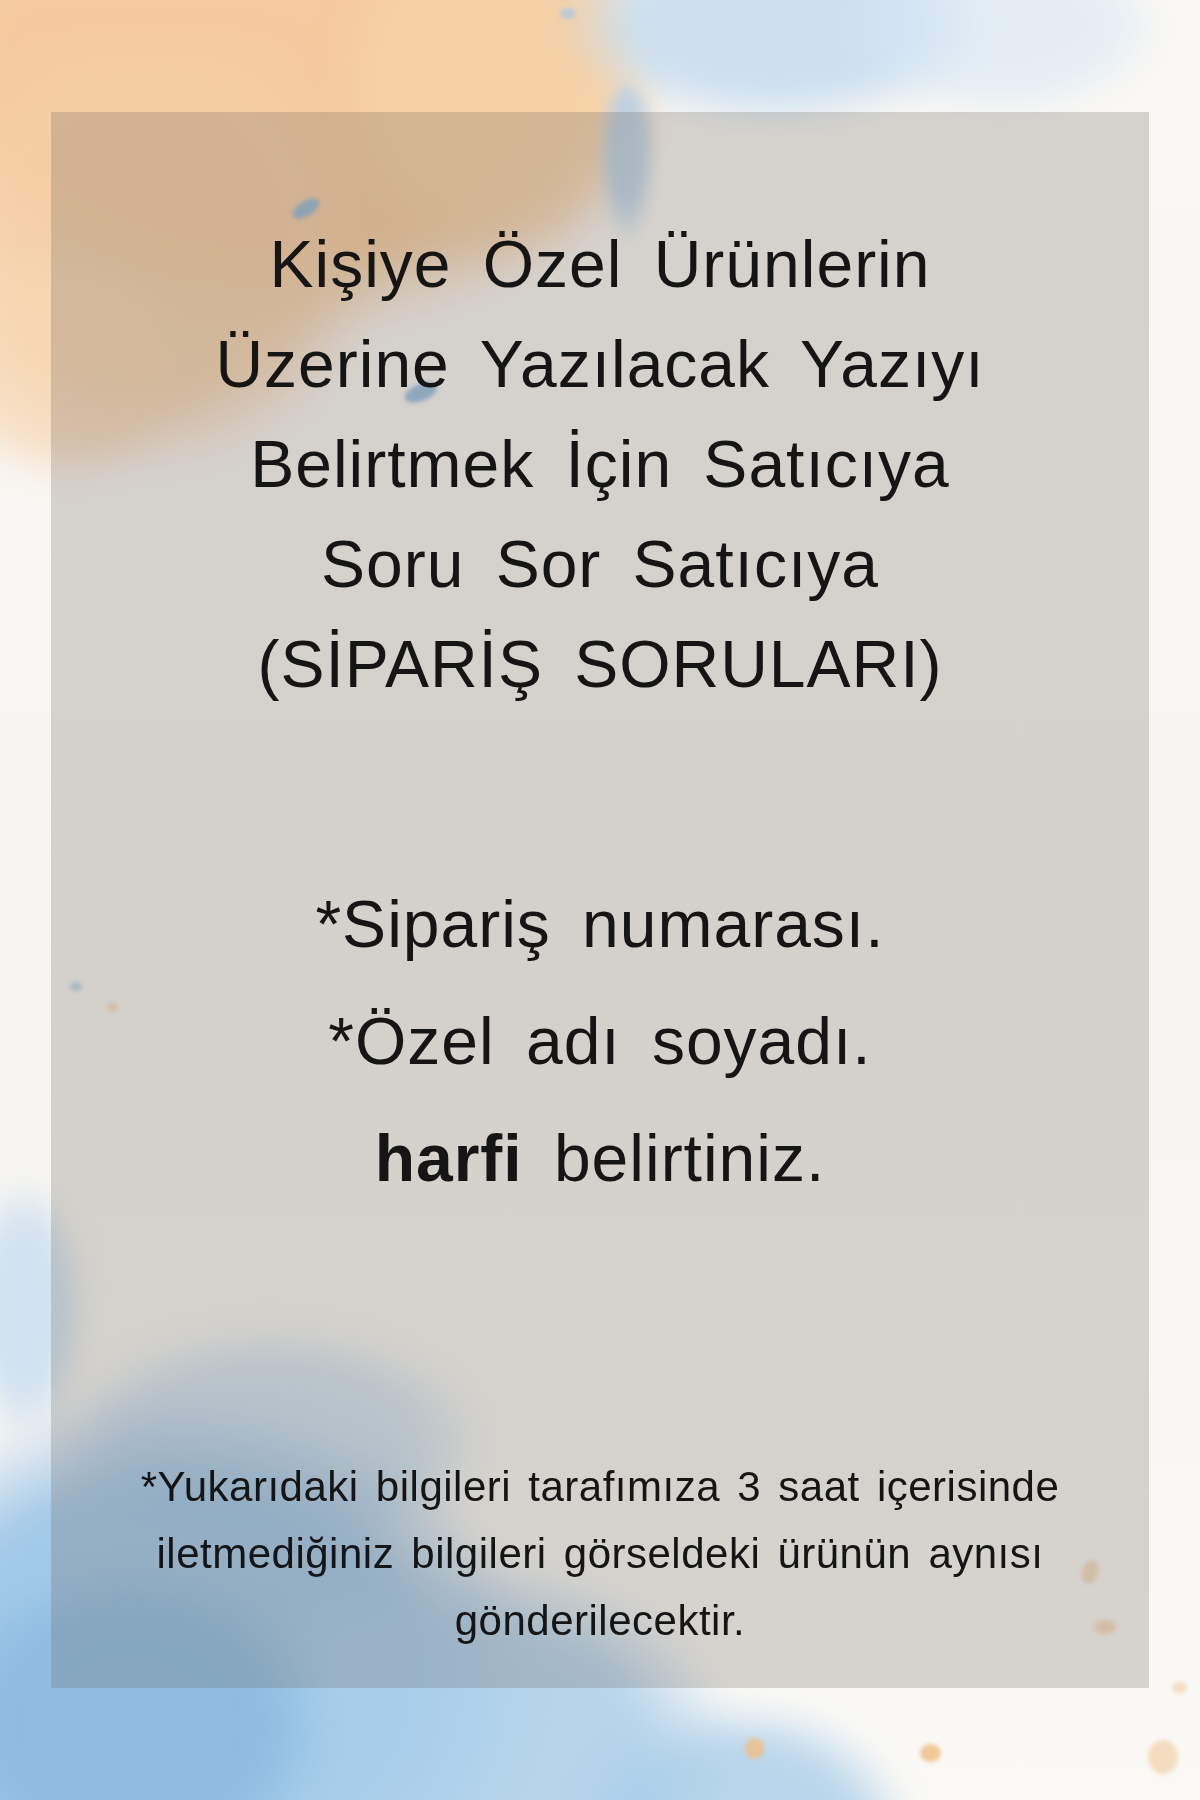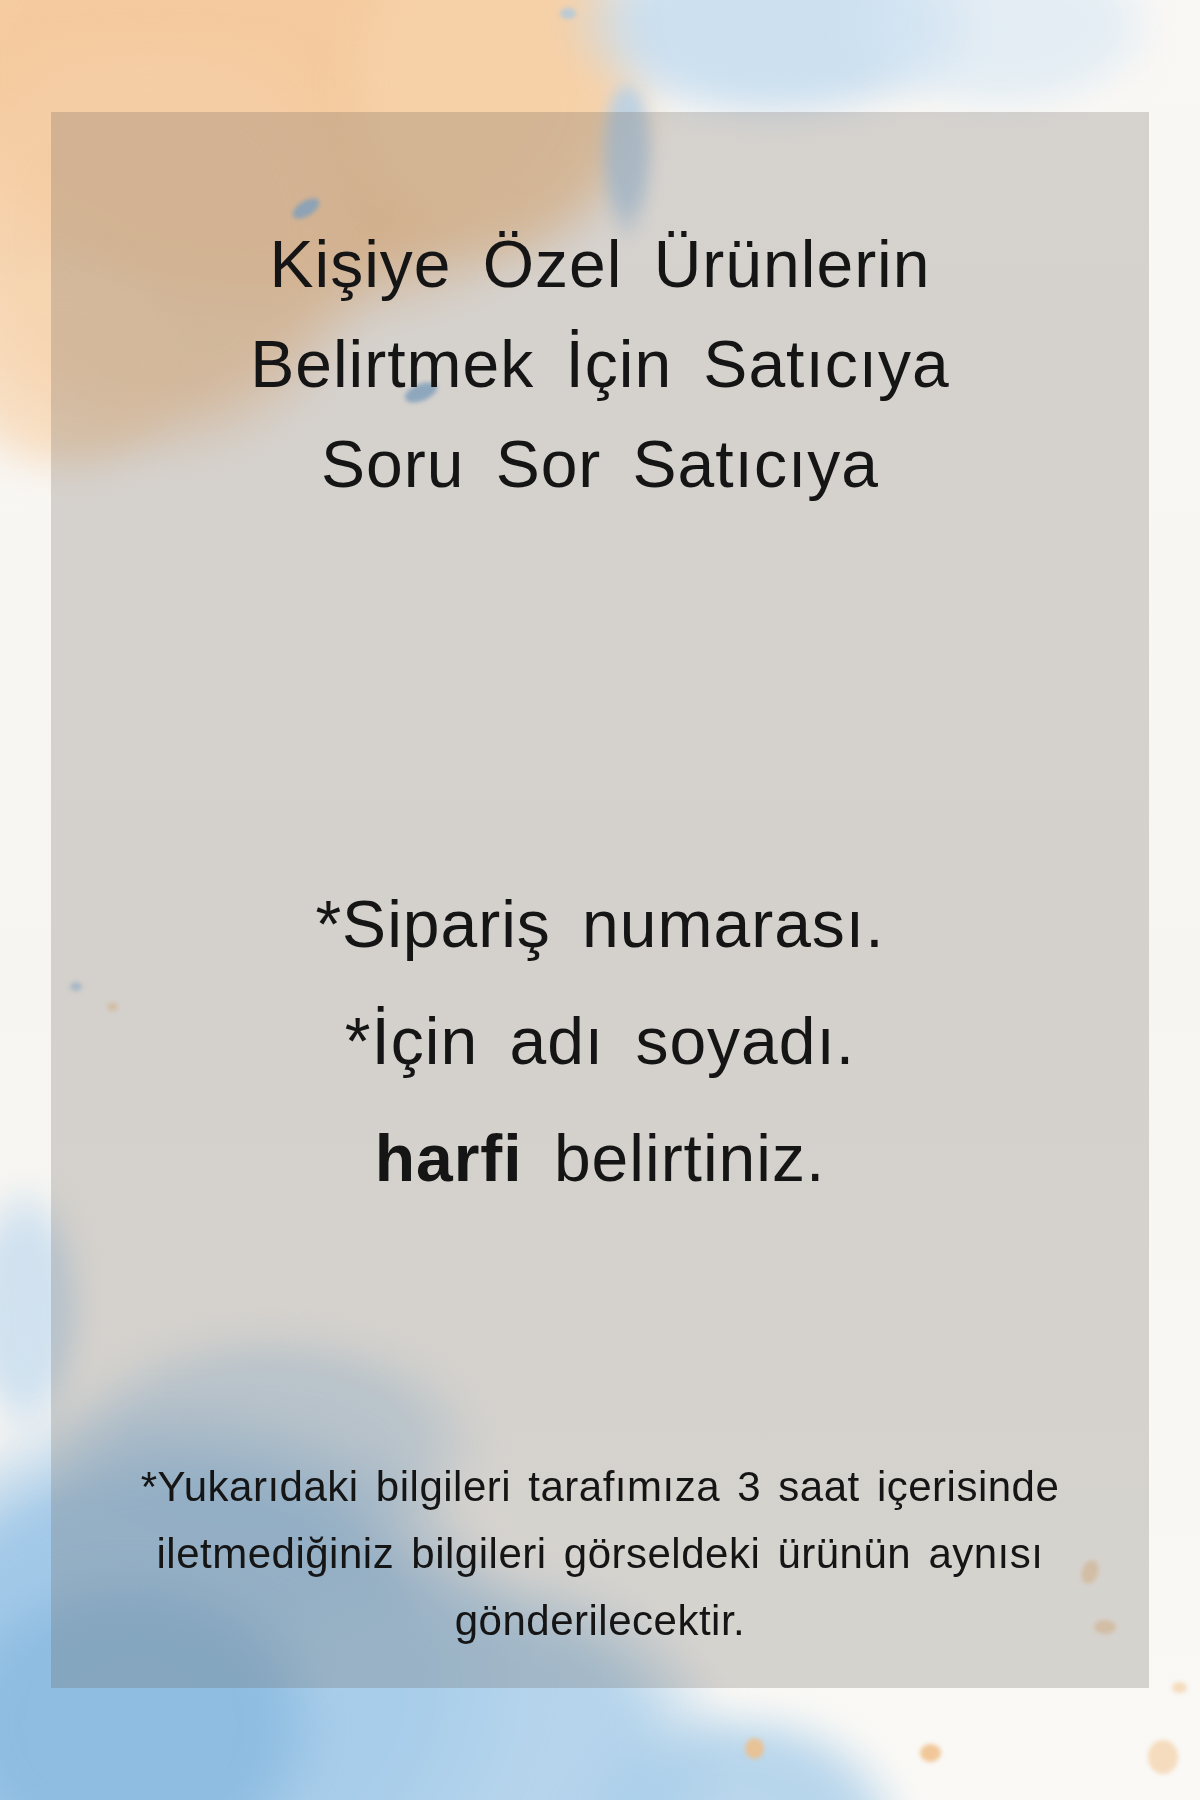--- a/index.html
+++ b/index.html
@@ -116,27 +116,29 @@
   <div class="speck sp-orange-l" style="left:1094px; top:1620px; width:22px; height:14px;"></div>
   <div class="speck sp-orange" style="left:745px; top:1738px; width:19px; height:21px;"></div>
   <div class="speck sp-orange" style="left:920px; top:1744px; width:21px; height:18px;"></div>
   <div class="speck sp-orange-l" style="left:1148px; top:1740px; width:30px; height:34px;"></div>
   <div class="speck sp-orange-l" style="left:1172px; top:1682px; width:15px; height:11px;"></div>
 
   <div class="panel"></div>
 
   <div class="textblock title-block">
     <div>Kişiye Özel Ürünlerin</div>
+    <div>Üzerine Yazılacak Yazıyı</div>
     <div>Belirtmek İçin Satıcıya</div>
     <div>Soru Sor Satıcıya</div>
+    <div>(SİPARİŞ SORULARI)</div>
   </div>
 
   <div class="textblock order-block">
     <div>*Sipariş numarası.</div>
-    <div>*İçin adı soyadı.</div>
+    <div>*Özel adı soyadı.</div>
     <div><span class="em">harfi</span><span> belirtiniz.</span></div>
   </div>
 
   <div class="textblock footnote-block">
     <div>*Yukarıdaki bilgileri tarafımıza 3 saat içerisinde</div>
     <div>iletmediğiniz bilgileri görseldeki ürünün aynısı</div>
     <div>gönderilecektir.</div>
   </div>
 
 </div>

